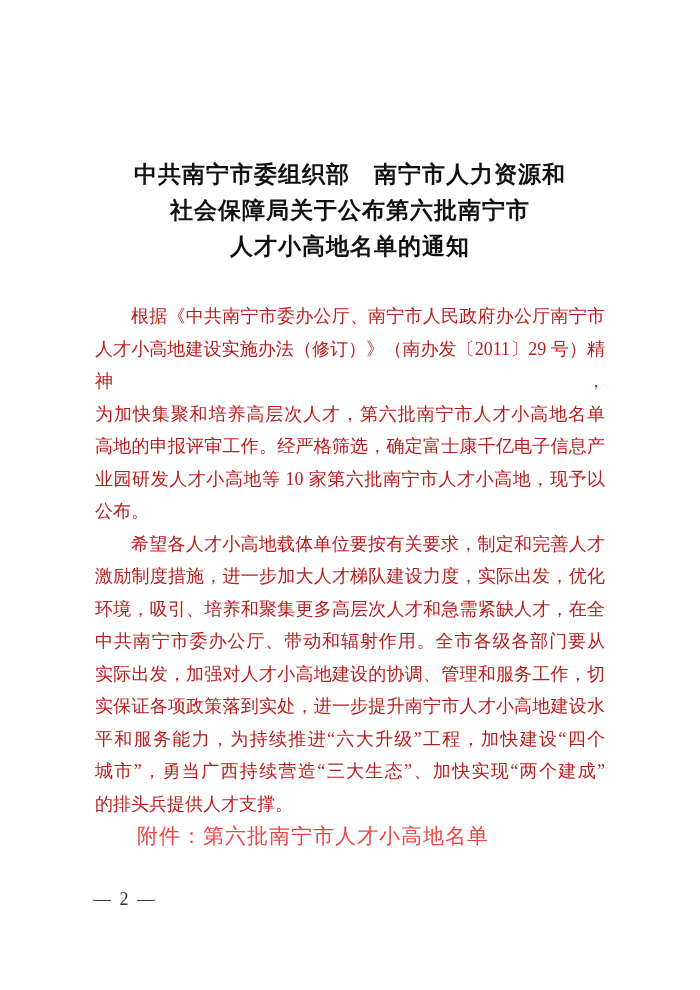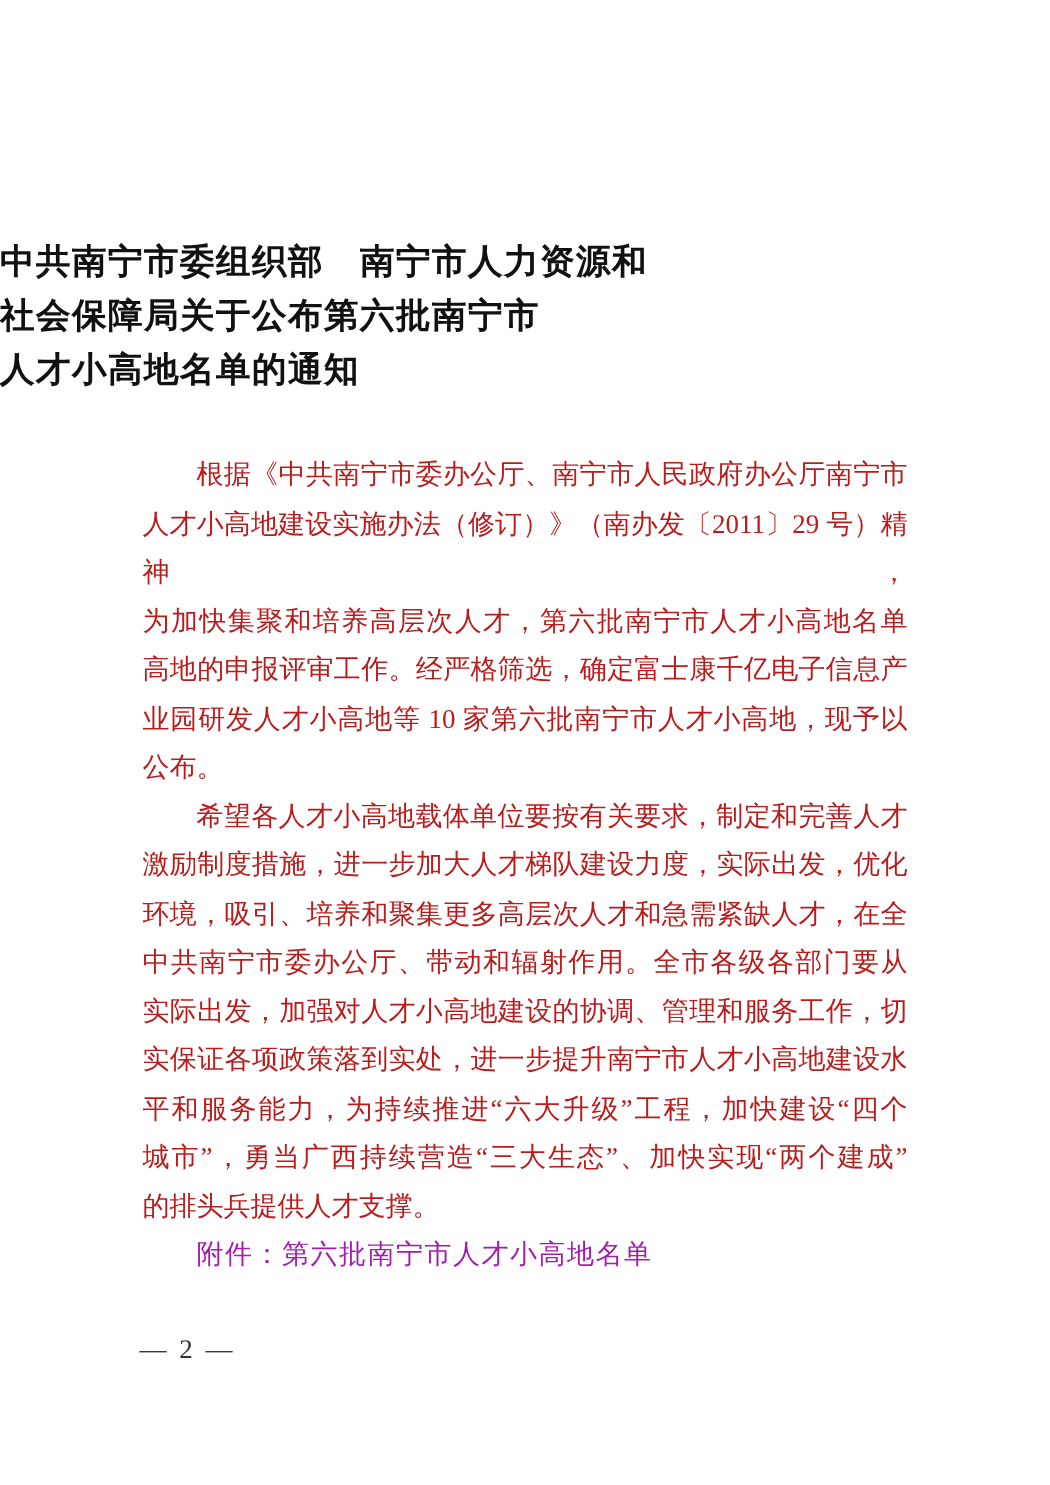--- a/index.html
+++ b/index.html
@@ -14,21 +14,21 @@
     background: #ffffff;
     overflow: hidden;
     font-family: "Liberation Serif", "DejaVu Serif", serif;
     color: #1e1e1e;
   }
   .doc-title {
     position: absolute;
     top: 156px;
     left: 0;
     width: 700px;
-    text-align: left;
+    text-align: center;
     font-family: "Liberation Sans", "DejaVu Sans", sans-serif;
     font-weight: bold;
     font-size: 23px;
     line-height: 36px;
     letter-spacing: 1px;
     color: #111111;
   }
   .doc-body {
     position: absolute;
     top: 300px;
@@ -47,24 +47,24 @@
     text-indent: 2em;
   }
   .body-line.para-last {
     text-align-last: left;
   }
   .attachment-line {
     position: absolute;
     top: 820px;
     left: 95px;
     width: 510px;
-    font-size: 18px;
+    font-size: 21px;
     line-height: 32.5px;
     text-indent: 2em;
-    color: #a21caf;
+    color: #ef4444;
     letter-spacing: 1px;
   }
   .page-number {
     position: absolute;
     top: 889px;
     left: 93px;
     font-size: 18px;
     color: #333333;
     letter-spacing: 2px;
   }

